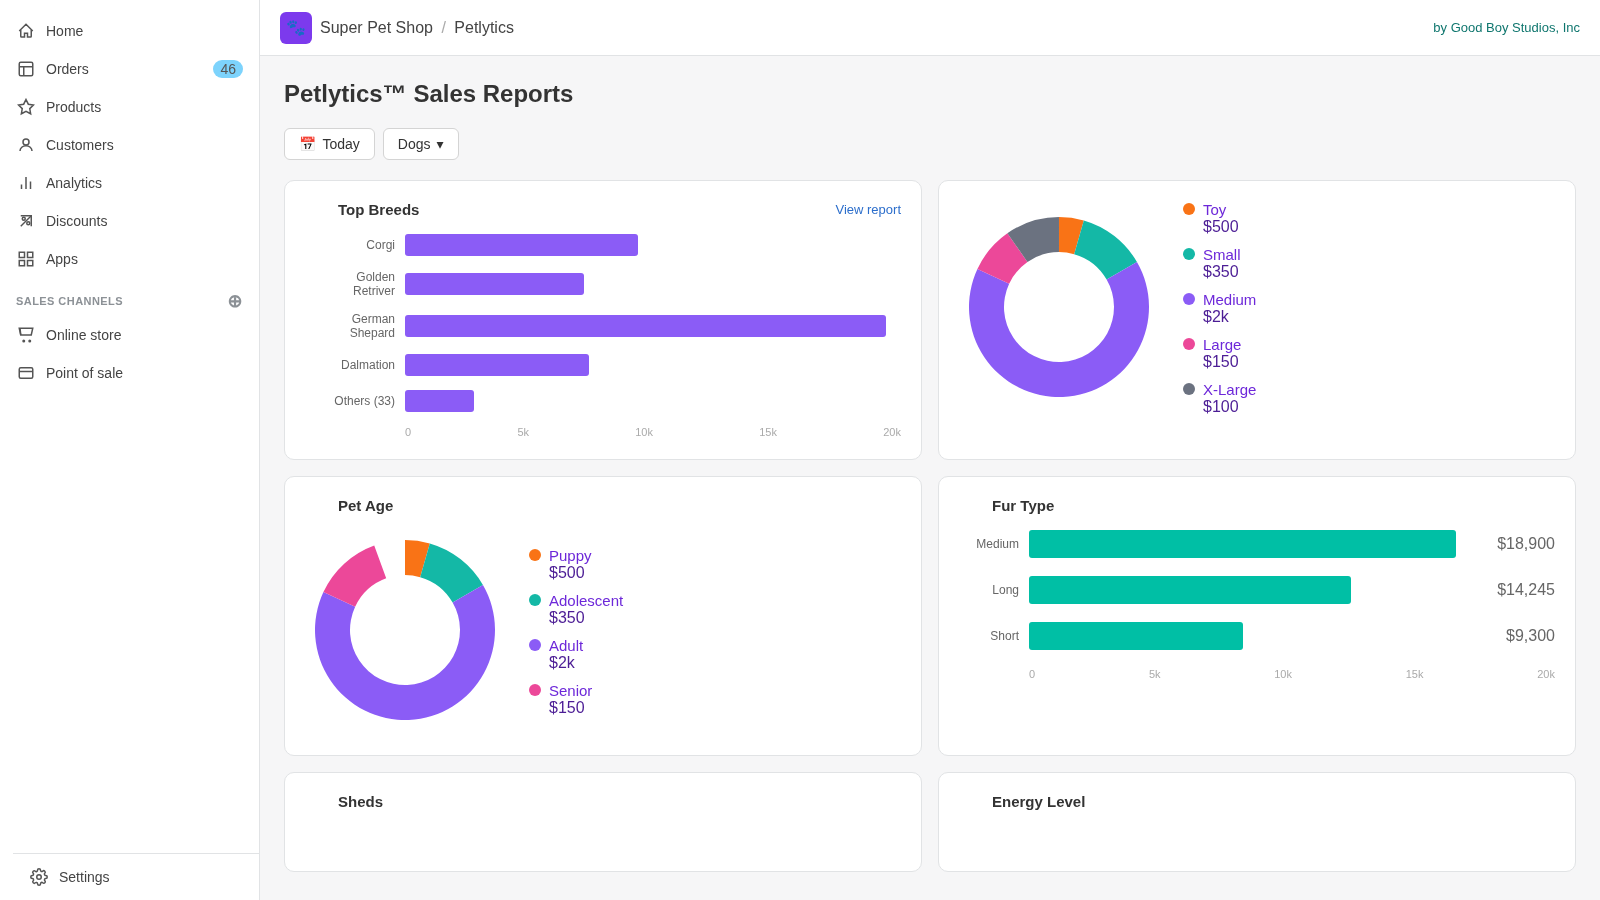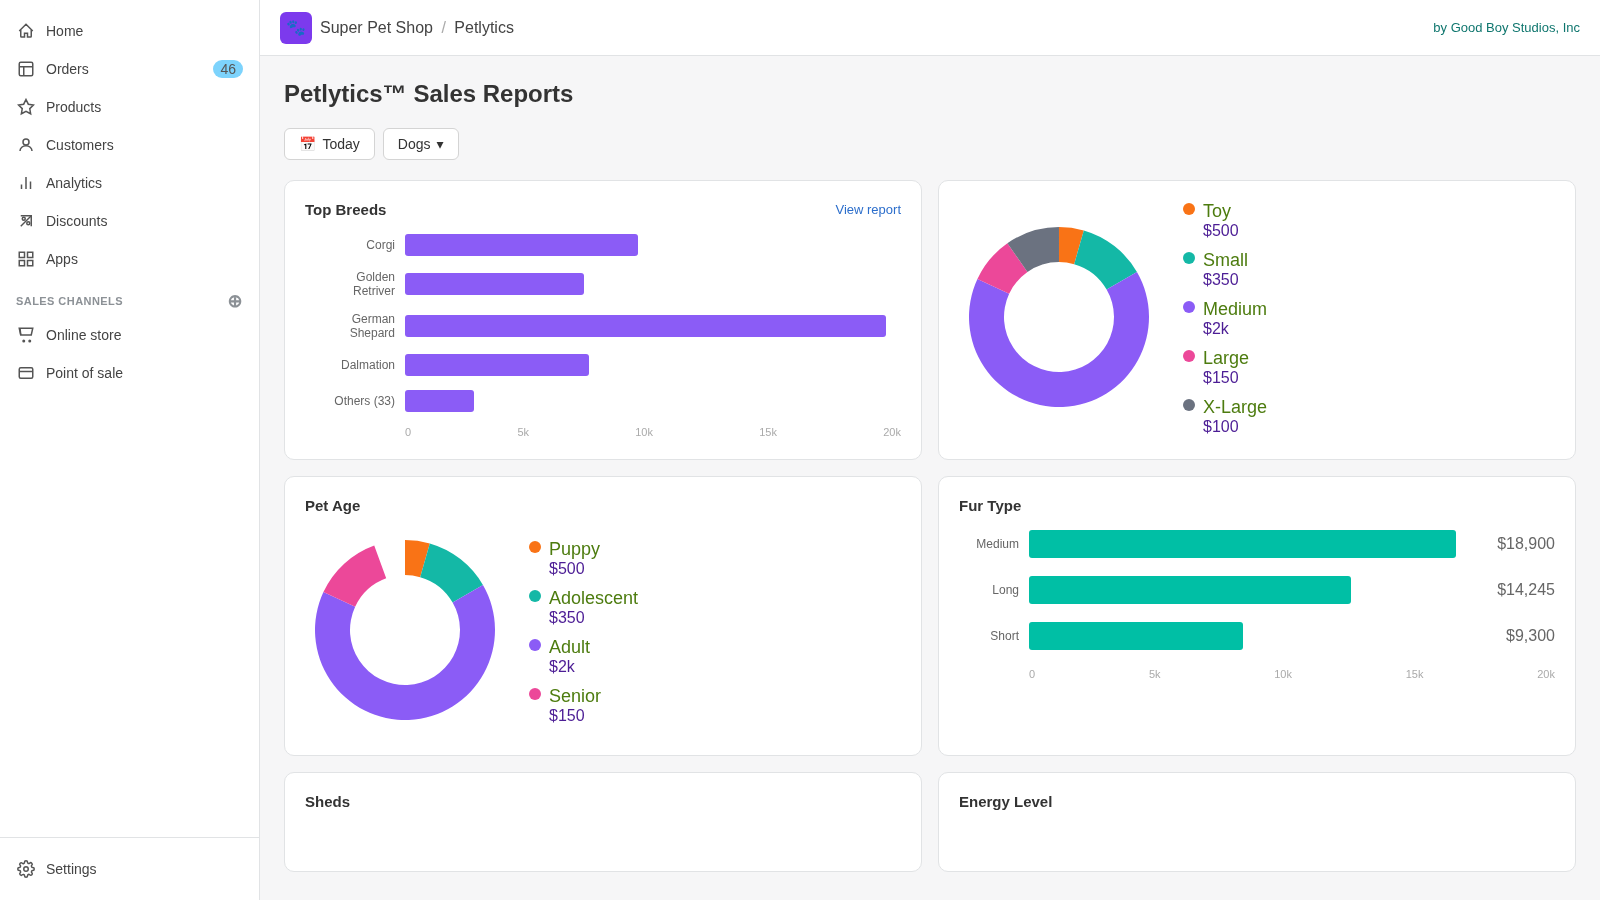--- a/index.html
+++ b/index.html
@@ -18,21 +18,21 @@
     .sidebar-item .icon { width: 20px; height: 20px; display: flex; align-items: center; justify-content: center; flex-shrink: 0; }
     .sidebar-item .badge {
       margin-left: auto; background: #7dd3fc; border-radius: 10px;
       font-size: 14px; padding: 1px 7px; color: #555;
     }
     .sidebar-section-header {
       font-size: 11px; font-weight: 600; color: #8c9196; padding: 12px 16px 4px;
       letter-spacing: 0.04em; display: flex; align-items: center; justify-content: space-between;
     }
     .sidebar-section-header .add-icon { cursor: pointer; font-size: 18px; color: #8c9196; }
-    .sidebar-footer { padding: 12px 0; border-top: 1px solid #e1e3e5; }
+    .sidebar-footer { padding: 4px 0; border-top: 1px solid #e1e3e5; margin-left: 13px; }
 
     
     #header {
       display: flex; align-items: center; padding: 0 20px; height: 56px;
       background: #fff; border-bottom: 1px solid #e1e3e5;
       position: sticky; top: 0; z-index: 10;
     }
     .header-logo { width: 32px; height: 32px; background: #7c3aed; border-radius: 6px;
       display: flex; align-items: center; justify-content: center; color: white; font-size: 16px; margin-right: 8px; }
     .header-breadcrumb { font-size: 16px; color: #444; }
@@ -57,38 +57,38 @@
       border: 1px solid #d4d4d4; border-radius: 6px; background: #fff;
       font-size: 14px; cursor: pointer; color: #333;
     }
 
     
     .charts-grid { display: grid; grid-template-columns: 1fr 1fr; gap: 16px; }
     .chart-card {
       background: #fff; border: 1px solid #e1e3e5; border-radius: 10px;
       padding: 20px; min-height: 280px;
     }
-    .chart-card-header { display: flex; justify-content: space-between; align-items: center; margin-bottom: 16px; }
+    .chart-card-header { display: flex; justify-content: space-between; align-items: center; margin-bottom: 16px; margin-left: 33px; }
     .chart-card-title { font-size: 15px; font-weight: 600; }
     .view-report { font-size: 13px; color: #2c6ecb; text-decoration: none; cursor: pointer; }
 
     
     .bar-chart { position: relative; }
     .bar-row { display: flex; align-items: center; margin-bottom: 14px; gap: 10px; }
     .bar-label { width: 90px; text-align: right; font-size: 12px; color: #666; flex-shrink: 0; }
     .bar-track { flex: 1; height: 22px; background: transparent; position: relative; }
     .bar-fill { height: 100%; background: #8b5cf6; border-radius: 3px; }
     .bar-axis { display: flex; justify-content: space-between; padding-left: 100px; font-size: 11px; color: #aaa; margin-top: 4px; }
 
     
     .donut-container { display: flex; align-items: center; gap: 24px; }
     .donut-legend { display: flex; flex-direction: column; gap: 10px; }
     .legend-item { display: flex; align-items: flex-start; gap: 8px; }
     .legend-dot { width: 12px; height: 12px; border-radius: 50%; margin-top: 2px; flex-shrink: 0; }
-    .legend-text .legend-name { font-size: 18px; color: #4d7c0f; }
+    .legend-text .legend-name { font-size: 15px; color: #6d28d9; }
     .legend-text .legend-val { font-size: 16px; color: #4c1d95; }
 
     
     .hbar-chart { }
     .hbar-row { display: flex; align-items: center; margin-bottom: 18px; gap: 10px; }
     .hbar-label { width: 60px; text-align: right; font-size: 12px; color: #666; flex-shrink: 0; }
     .hbar-track { flex: 1; height: 28px; background: transparent; position: relative; }
     .hbar-fill { height: 100%; background: #00bfa5; border-radius: 3px; }
     .hbar-value { font-size: 16px; color: #666; margin-left: 6px; flex-shrink: 0; }
     .hbar-axis { display: flex; justify-content: space-between; padding-left: 70px; font-size: 11px; color: #aaa; margin-top: 4px; }

